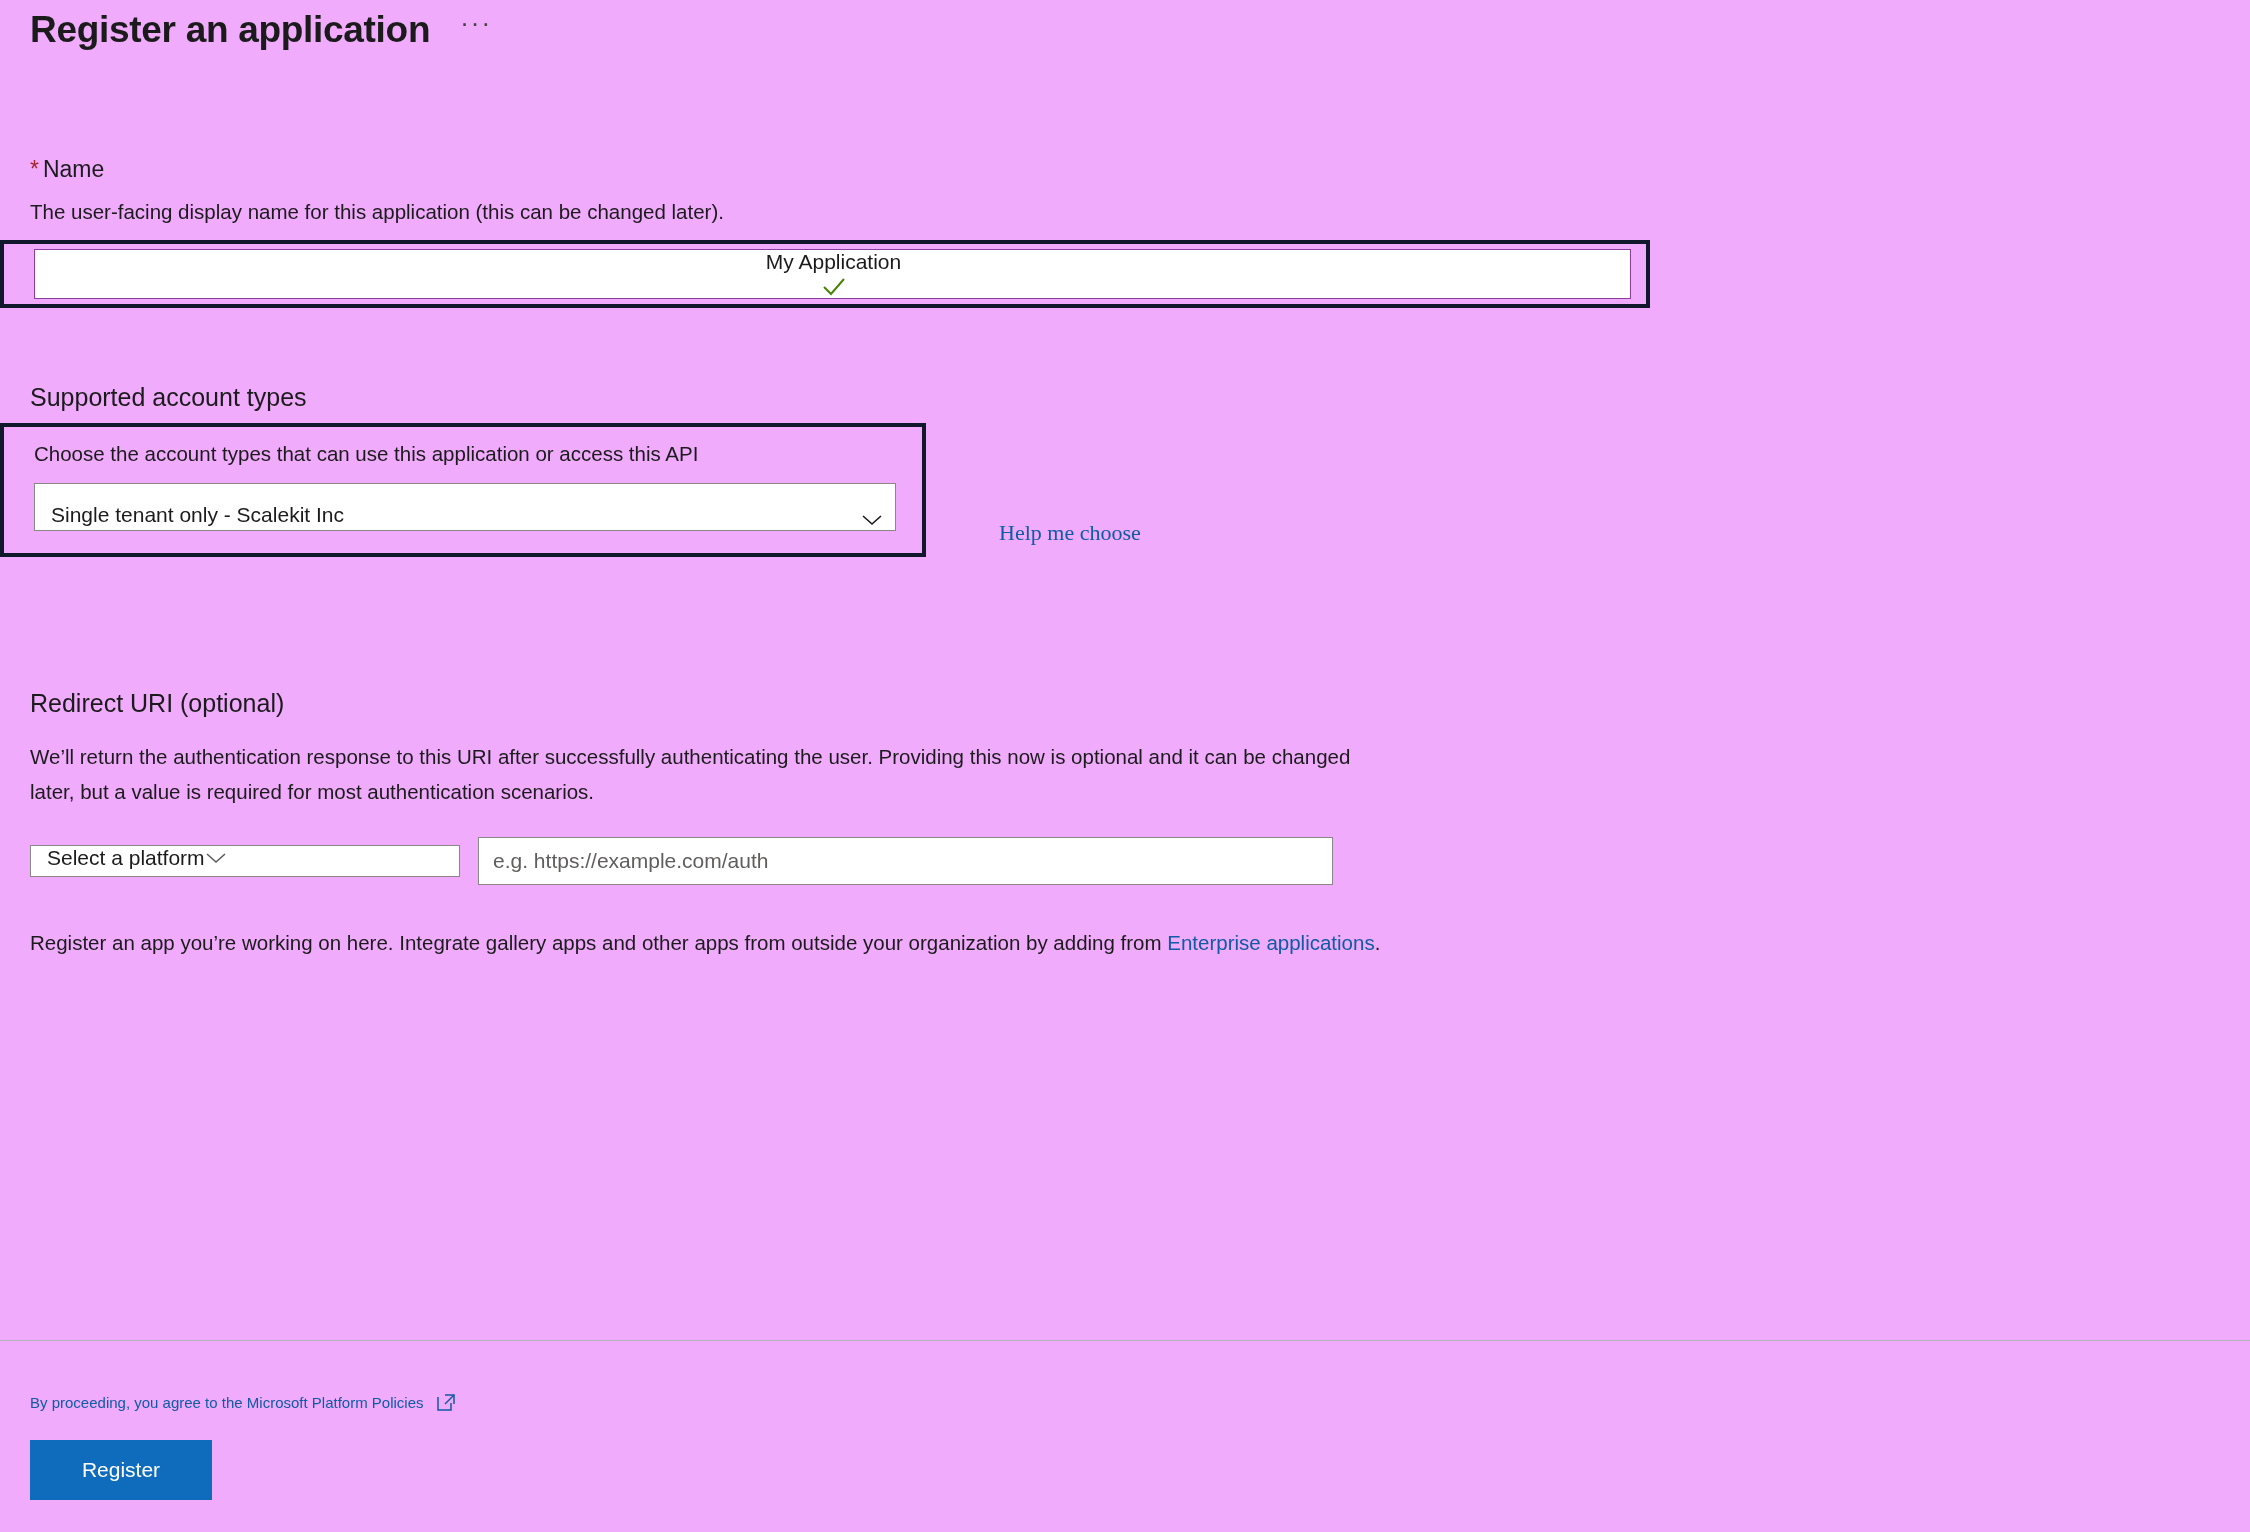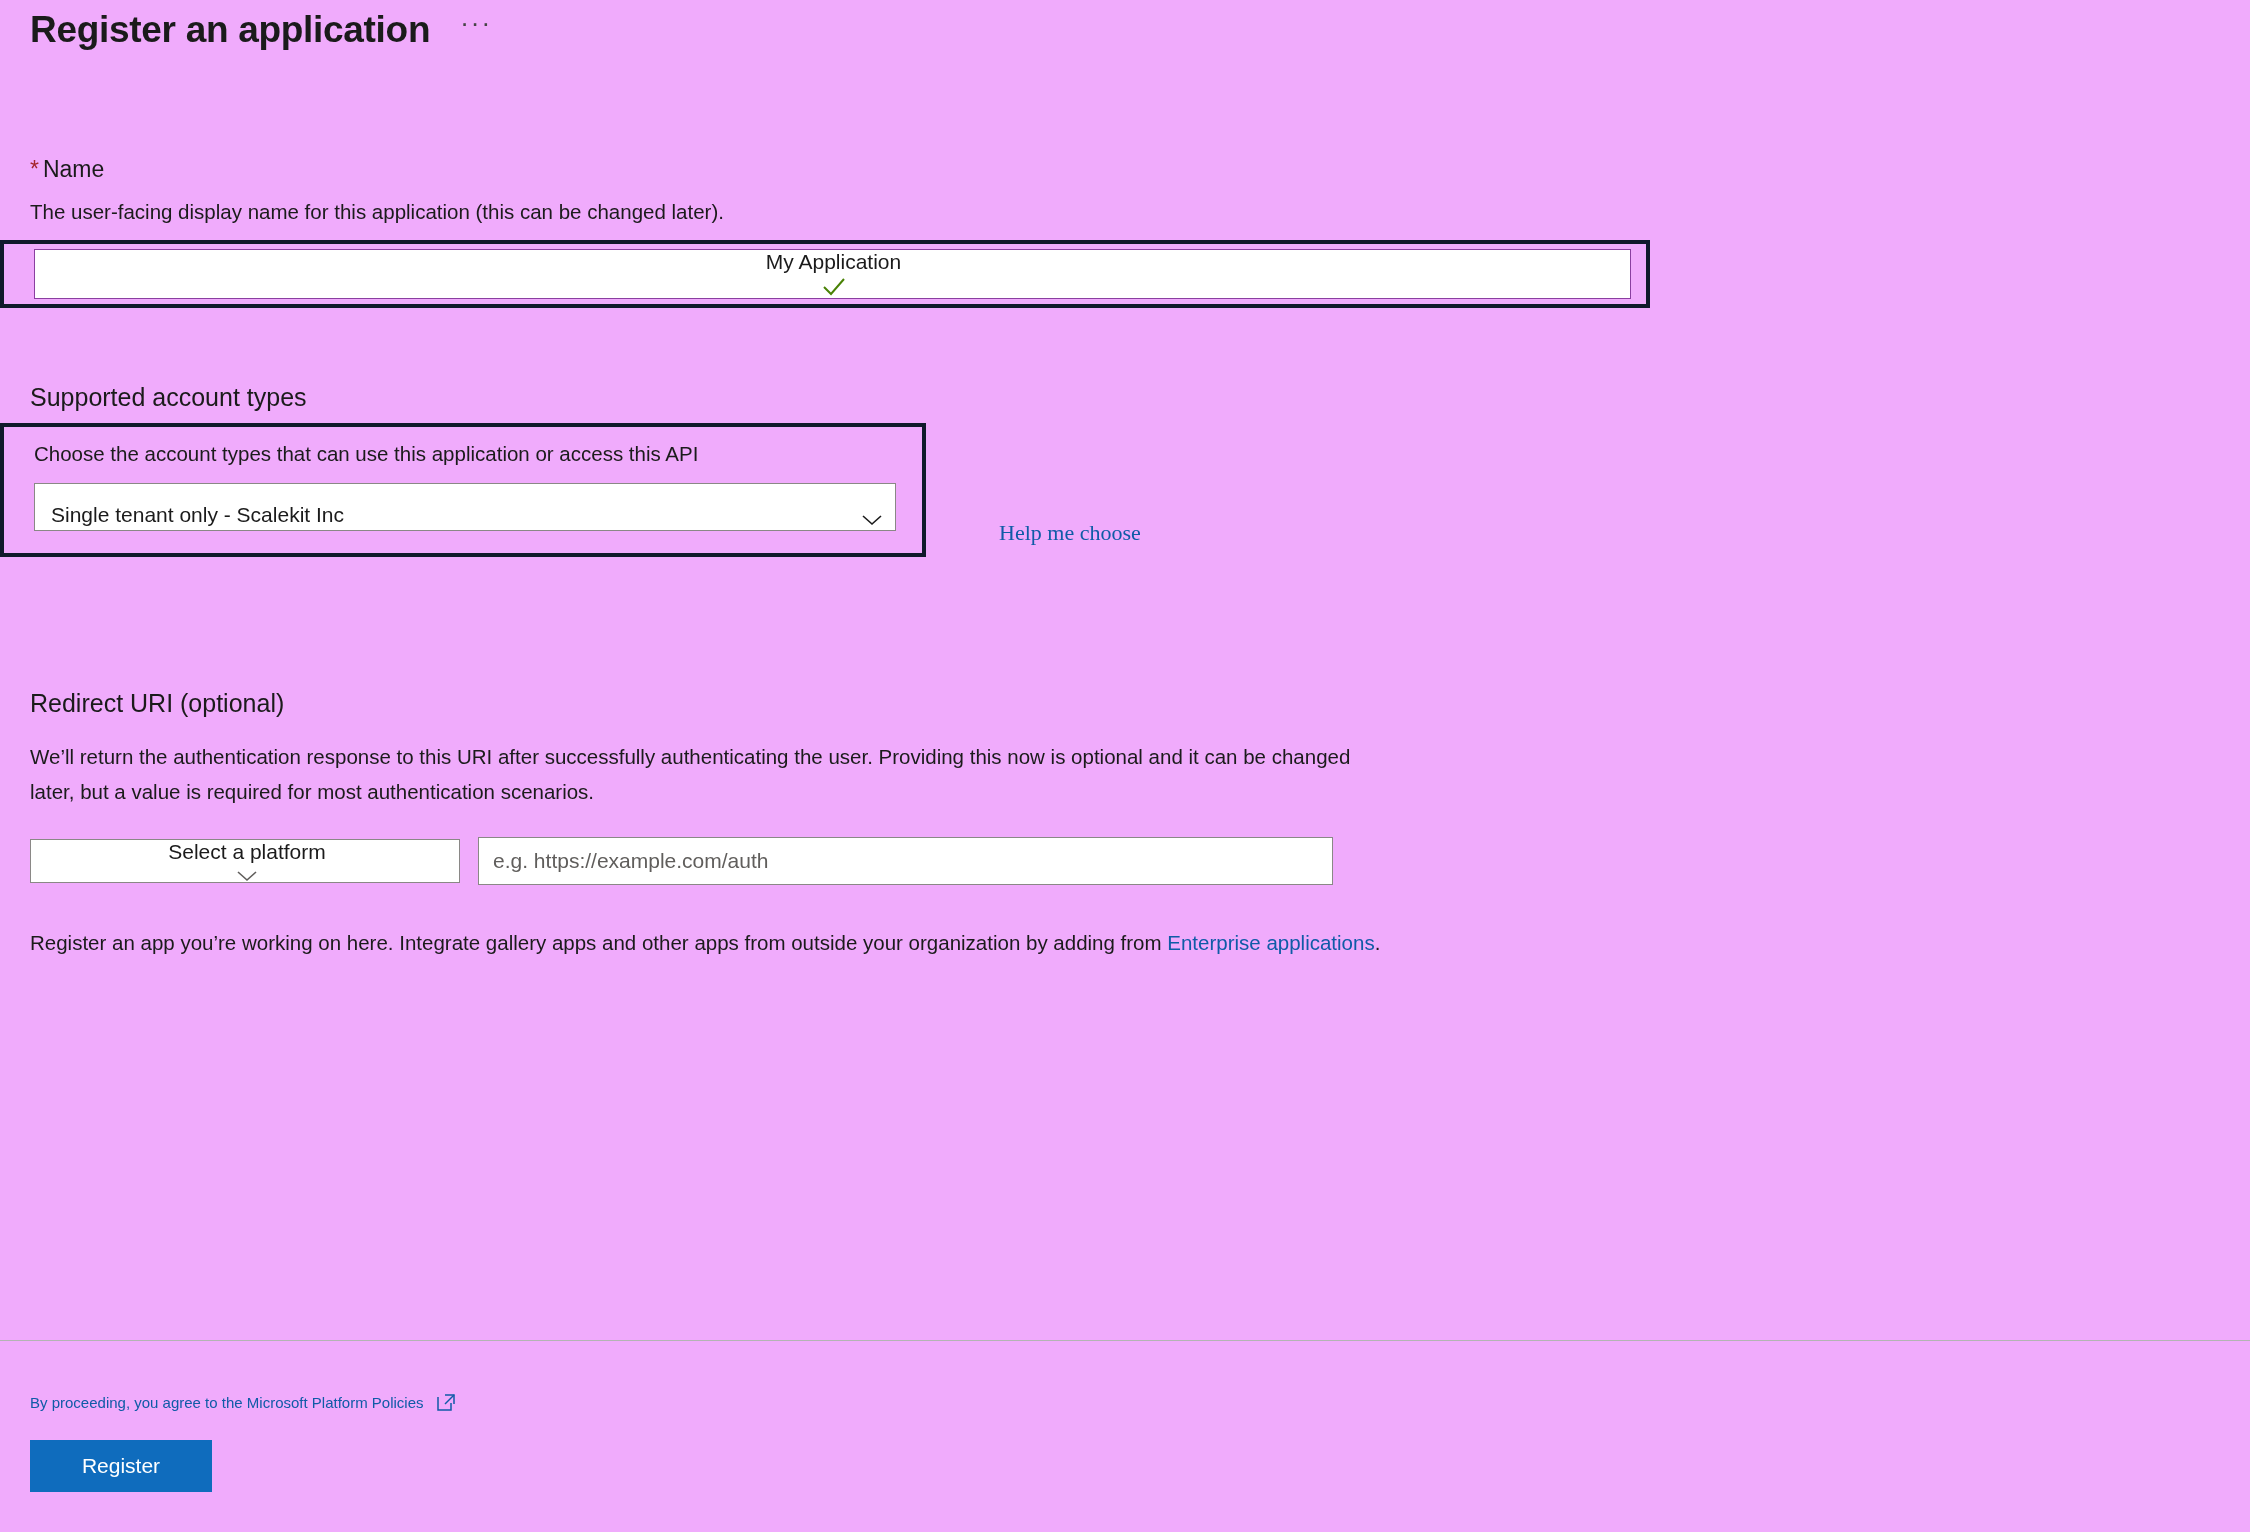--- a/index.html
+++ b/index.html
@@ -175,28 +175,26 @@
   }
   .redirect-row {
     display: flex;
     align-items: center;
     gap: 18px;
     margin-top: 28px;
   }
   .platform-dd {
     box-sizing: border-box;
     width: 430px;
-    height: 44px;
+    height: 32px;
     background: #ffffff;
     border: 1px solid #8a8886;
     display: flex;
-    align-items: center;
     padding: 0 12px 0 16px;
     font-size: 21px;
-    flex-direction: column;
   }
   .uri-input {
     box-sizing: border-box;
     width: 855px;
     height: 48px;
     background: #ffffff;
     border: 1px solid #8a8886;
     display: flex;
     align-items: center;
     padding: 8px 14px;
@@ -231,21 +229,21 @@
     color: #0f5ba7;
   }
   .ext-icon {
     width: 20px;
     height: 20px;
     display: block;
   }
   .register-btn {
     margin-top: 28px;
     width: 182px;
-    height: 52px;
+    height: 60px;
     background: #0f6cbd;
     color: #ffffff;
     font-size: 21px;
     display: flex;
     align-items: center;
     justify-content: center;
     border: none;
     cursor: pointer;
     font-family: "Liberation Sans", sans-serif;
   }

